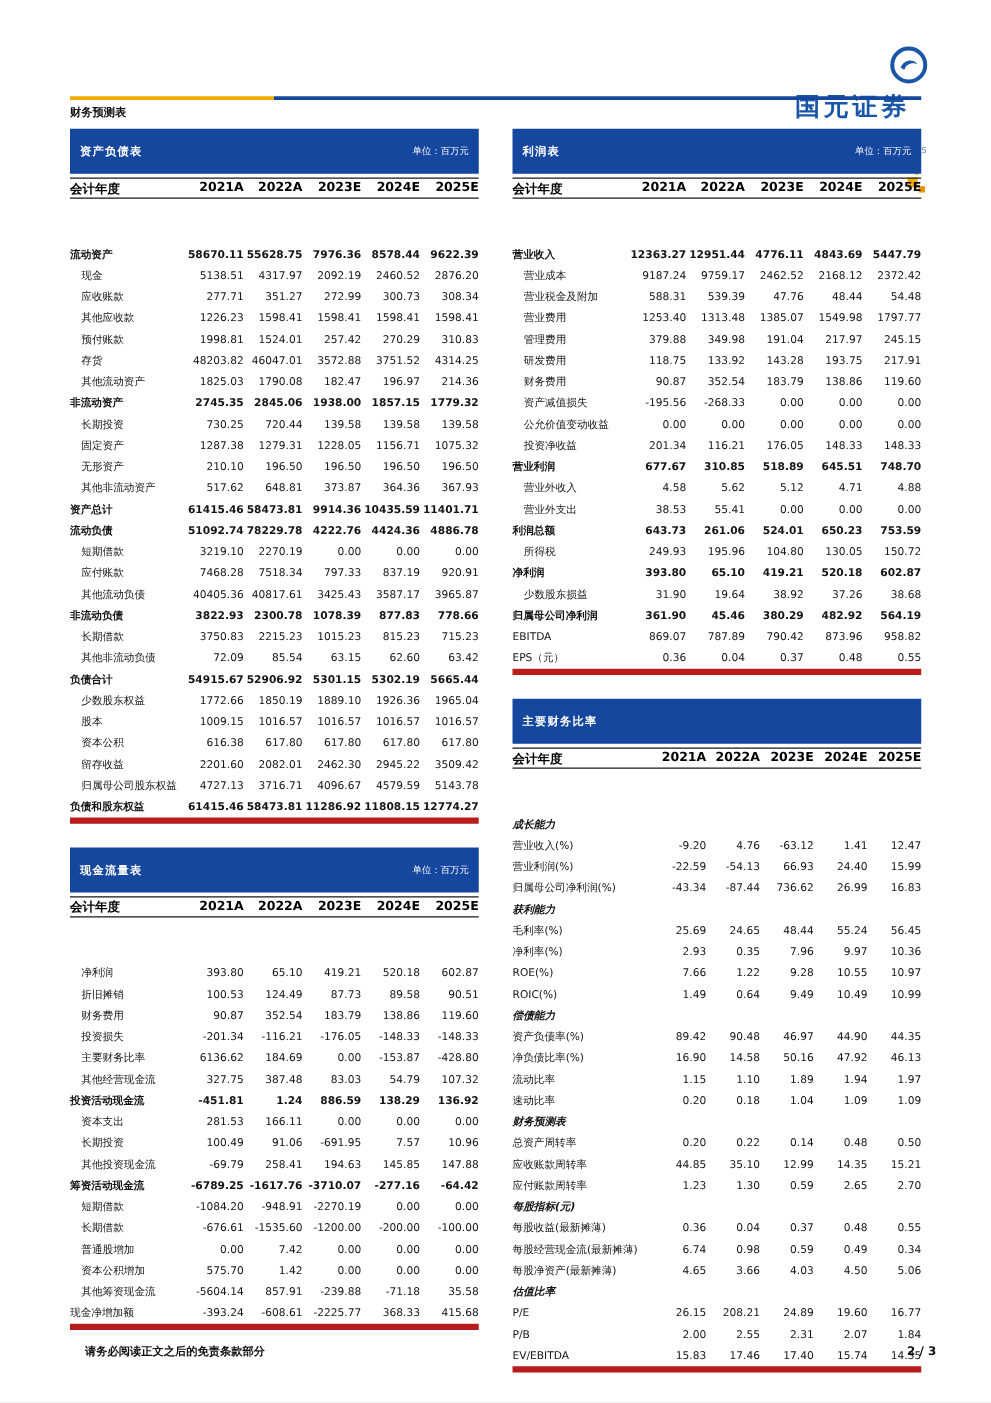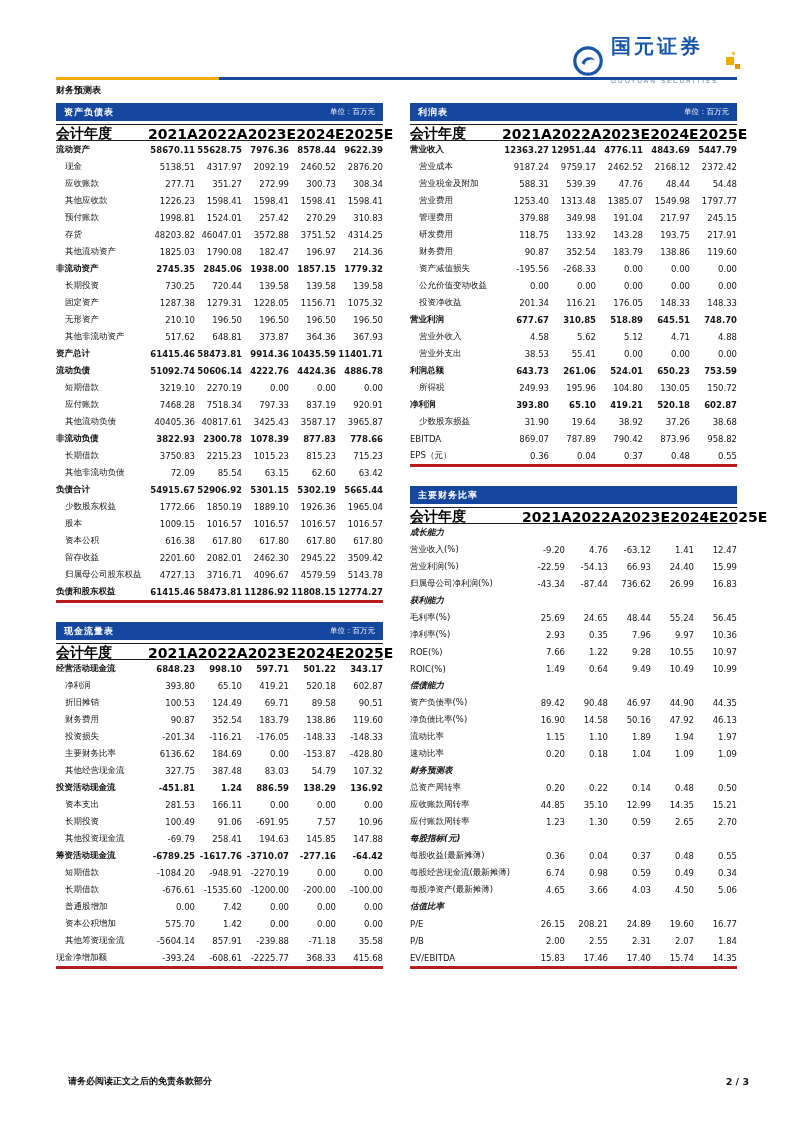--- a/index.html
+++ b/index.html
@@ -2,21 +2,21 @@
 <html><head>
 <meta charset="utf-8">
 <style>
   * { margin:0; padding:0; box-sizing:border-box; }
   html,body { background:#e8e8e8; }
   body { font-family:"DejaVu Sans","Liberation Sans",sans-serif; }
   .page { width:793px; height:1122px; background:#fff; margin:0 auto; position:relative; overflow:hidden; }
 
   
   .hdr { position:absolute; top:36px; right:50px; }
-  .logo { display:flex; align-items:center; gap:7px; }
+  .logo { display:flex; align-items:flex-end; gap:7px;flex-direction:column; }
   .logo-mark { width:32px; height:32px; flex:0 0 auto; }
   .ltxt { display:flex; flex-direction:column; }
   .logo-cn { font-size:20px; font-weight:bold; color:#1a56a8; letter-spacing:3px; line-height:1.05; }
   .logo-en { font-size:6.5px; color:#6a87b8; letter-spacing:1.9px; margin-top:20px; }
   .squares { position:relative; width:18px; height:30px; }
   .sq { position:absolute; background:#f2a900; display:block; }
   .sq.s1 { width:8px; height:8px; left:1px; top:11px; }
   .sq.s2 { width:5px; height:5px; left:10px; top:18px; background:#e89200; }
   .sq.s3 { width:3px; height:3px; left:7px; top:6px; background:#f7c04a; }
 
@@ -24,31 +24,31 @@
           background:linear-gradient(to right,#f2a900 0 24%, #16479e 24% 100%); }
   .section-label { position:absolute; top:84px; left:56px; font-size:9px; font-weight:bold; color:#111; }
 
   
   .columns { position:absolute; top:103px; left:56px; width:681px; display:flex; gap:27px; }
   .col { width:327px; display:flex; flex-direction:column; }
   .fin-table { margin-bottom:19px; --lbl:92px; }
   .fin-table.ratios { --lbl:112px; }
 
   .tbar { display:flex; justify-content:space-between; align-items:center; background:#16479e;
-          color:#fff; height:18px; padding:0 8px; }
+          color:#fff; height:36px; padding:0 8px; }
   .tbar .ttl { font-size:9px; font-weight:bold; letter-spacing:1px; }
   .tbar .unit { font-size:7.5px; color:#fdfdfd; }
 
   .thead { display:grid; grid-template-columns:var(--lbl) repeat(5,1fr); align-items:center;
-           height:17px; font-size:14px; font-weight:bold; color:#000;
+           height:17px; font-size:10px; font-weight:bold; color:#000;
            border-top:1.5px solid #1a1a1a; border-bottom:1px solid #1a1a1a; margin-top:3px; }
   .thead .hl { text-align:left; }
   .thead .hv { text-align:right; }
 
-  .tbody { border-bottom:3px solid #b91c1c; }
+  .tbody { border-bottom:5px solid #b91c1c;margin-top:36px; }
   .trow { display:grid; grid-template-columns:var(--lbl) repeat(5,1fr); align-items:center;
           height:17px; font-size:8.5px; color:#141414; }
   .trow .lbl { text-align:left; white-space:nowrap; }
   .trow .val { text-align:right; white-space:nowrap; }
   .trow.indent .lbl { padding-left:9px; }
   .trow.bold { font-weight:bold; }
   .trow.section .lbl { font-weight:bold; font-style:italic; }
 
   footer { position:absolute; left:68px; width:681px; bottom:34px; display:flex;
            justify-content:space-between; align-items:center; }
@@ -197,21 +197,21 @@
               <span class="lbl">资产总计</span>
               <span class="val">61415.46</span>
               <span class="val">58473.81</span>
               <span class="val">9914.36</span>
               <span class="val">10435.59</span>
               <span class="val">11401.71</span>
             </div>
             <div class="trow bold">
               <span class="lbl">流动负债</span>
               <span class="val">51092.74</span>
-              <span class="val">50606.14</span>
+              <span class="val">78229.78</span>
               <span class="val">4222.76</span>
               <span class="val">4424.36</span>
               <span class="val">4886.78</span>
             </div>
             <div class="trow indent">
               <span class="lbl">短期借款</span>
               <span class="val">3219.10</span>
               <span class="val">2270.19</span>
               <span class="val">0.00</span>
               <span class="val">0.00</span>
@@ -322,41 +322,33 @@
           </div>
           <div class="thead">
             <span class="hl">会计年度</span>
             <span class="hv">2021A</span>
             <span class="hv">2022A</span>
             <span class="hv">2023E</span>
             <span class="hv">2024E</span>
             <span class="hv">2025E</span>
           </div>
           <div class="tbody">
-            <div class="trow bold">
-              <span class="lbl">经营活动现金流</span>
-              <span class="val">6848.23</span>
-              <span class="val">998.10</span>
-              <span class="val">597.71</span>
-              <span class="val">501.22</span>
-              <span class="val">343.17</span>
-            </div>
             <div class="trow indent">
               <span class="lbl">净利润</span>
               <span class="val">393.80</span>
               <span class="val">65.10</span>
               <span class="val">419.21</span>
               <span class="val">520.18</span>
               <span class="val">602.87</span>
             </div>
             <div class="trow indent">
               <span class="lbl">折旧摊销</span>
               <span class="val">100.53</span>
               <span class="val">124.49</span>
-              <span class="val">69.71</span>
+              <span class="val">87.73</span>
               <span class="val">89.58</span>
               <span class="val">90.51</span>
             </div>
             <div class="trow indent">
               <span class="lbl">财务费用</span>
               <span class="val">90.87</span>
               <span class="val">352.54</span>
               <span class="val">183.79</span>
               <span class="val">138.86</span>
               <span class="val">119.60</span>
@@ -620,20 +612,28 @@
               <span class="val">602.87</span>
             </div>
             <div class="trow indent">
               <span class="lbl">少数股东损益</span>
               <span class="val">31.90</span>
               <span class="val">19.64</span>
               <span class="val">38.92</span>
               <span class="val">37.26</span>
               <span class="val">38.68</span>
             </div>
+            <div class="trow bold">
+              <span class="lbl">归属母公司净利润</span>
+              <span class="val">361.90</span>
+              <span class="val">45.46</span>
+              <span class="val">380.29</span>
+              <span class="val">482.92</span>
+              <span class="val">564.19</span>
+            </div>
             <div class="trow">
               <span class="lbl">EBITDA</span>
               <span class="val">869.07</span>
               <span class="val">787.89</span>
               <span class="val">790.42</span>
               <span class="val">873.96</span>
               <span class="val">958.82</span>
             </div>
             <div class="trow">
               <span class="lbl">EPS（元）</span>

